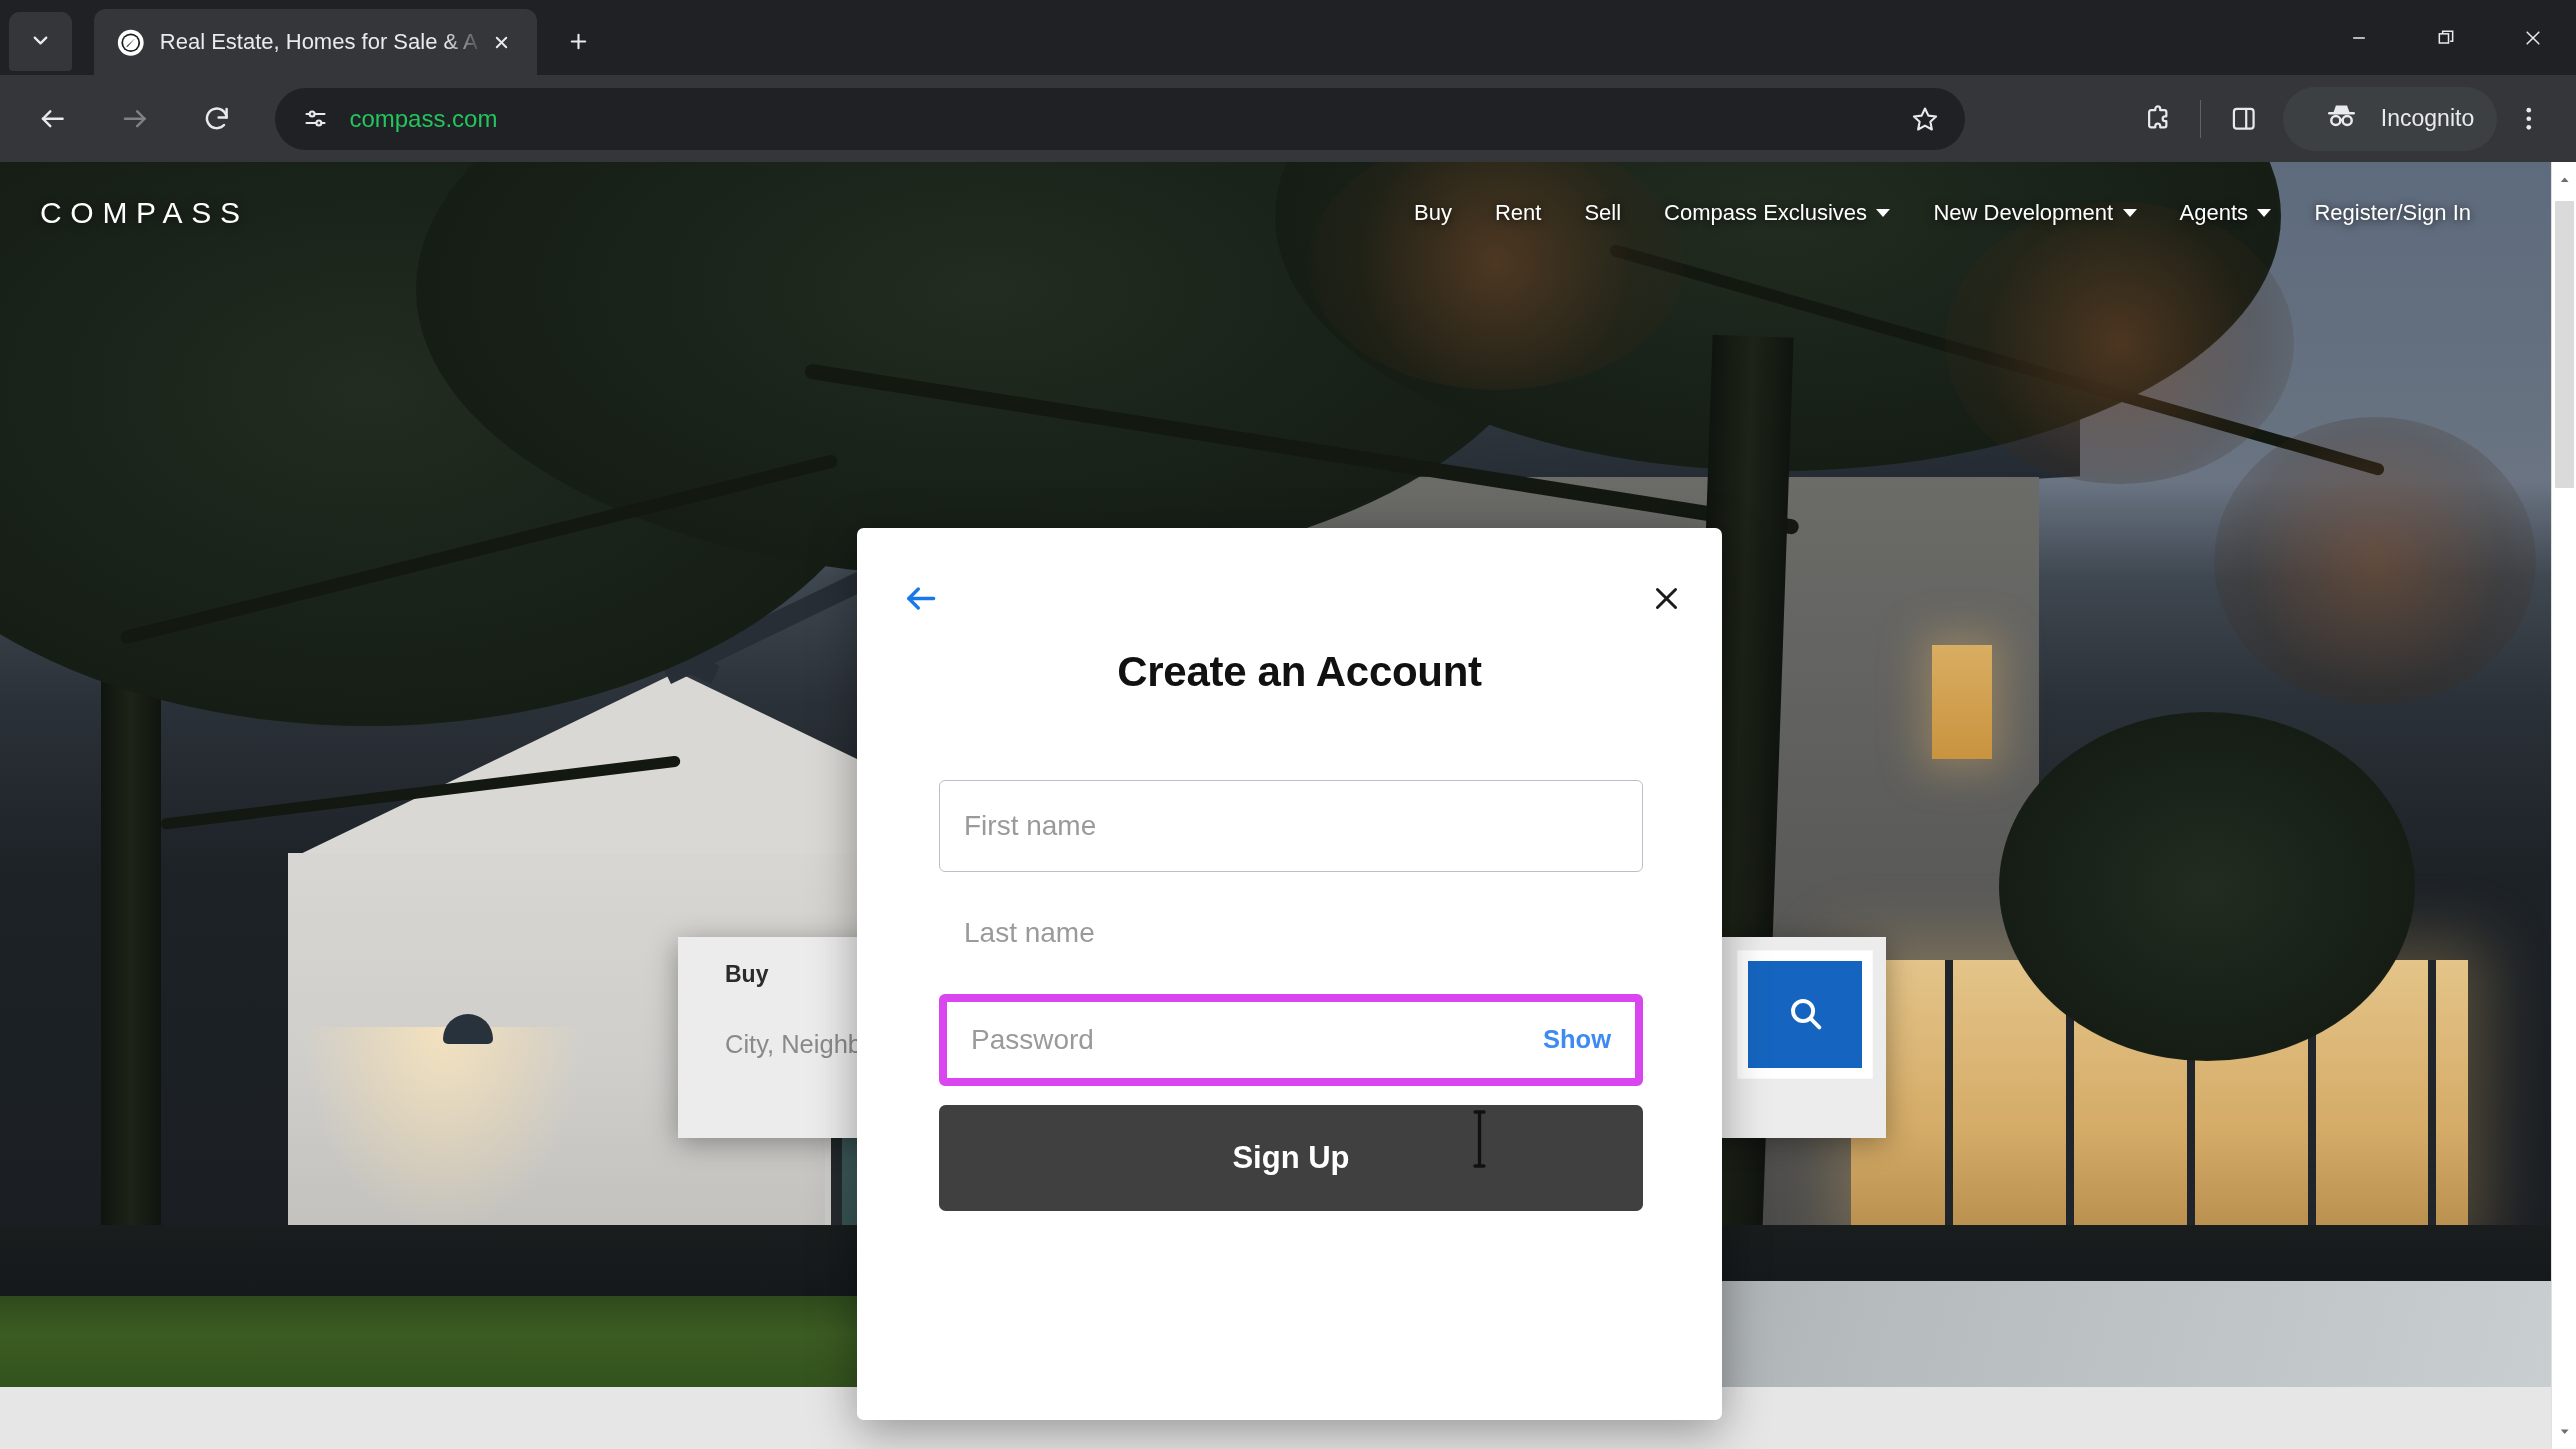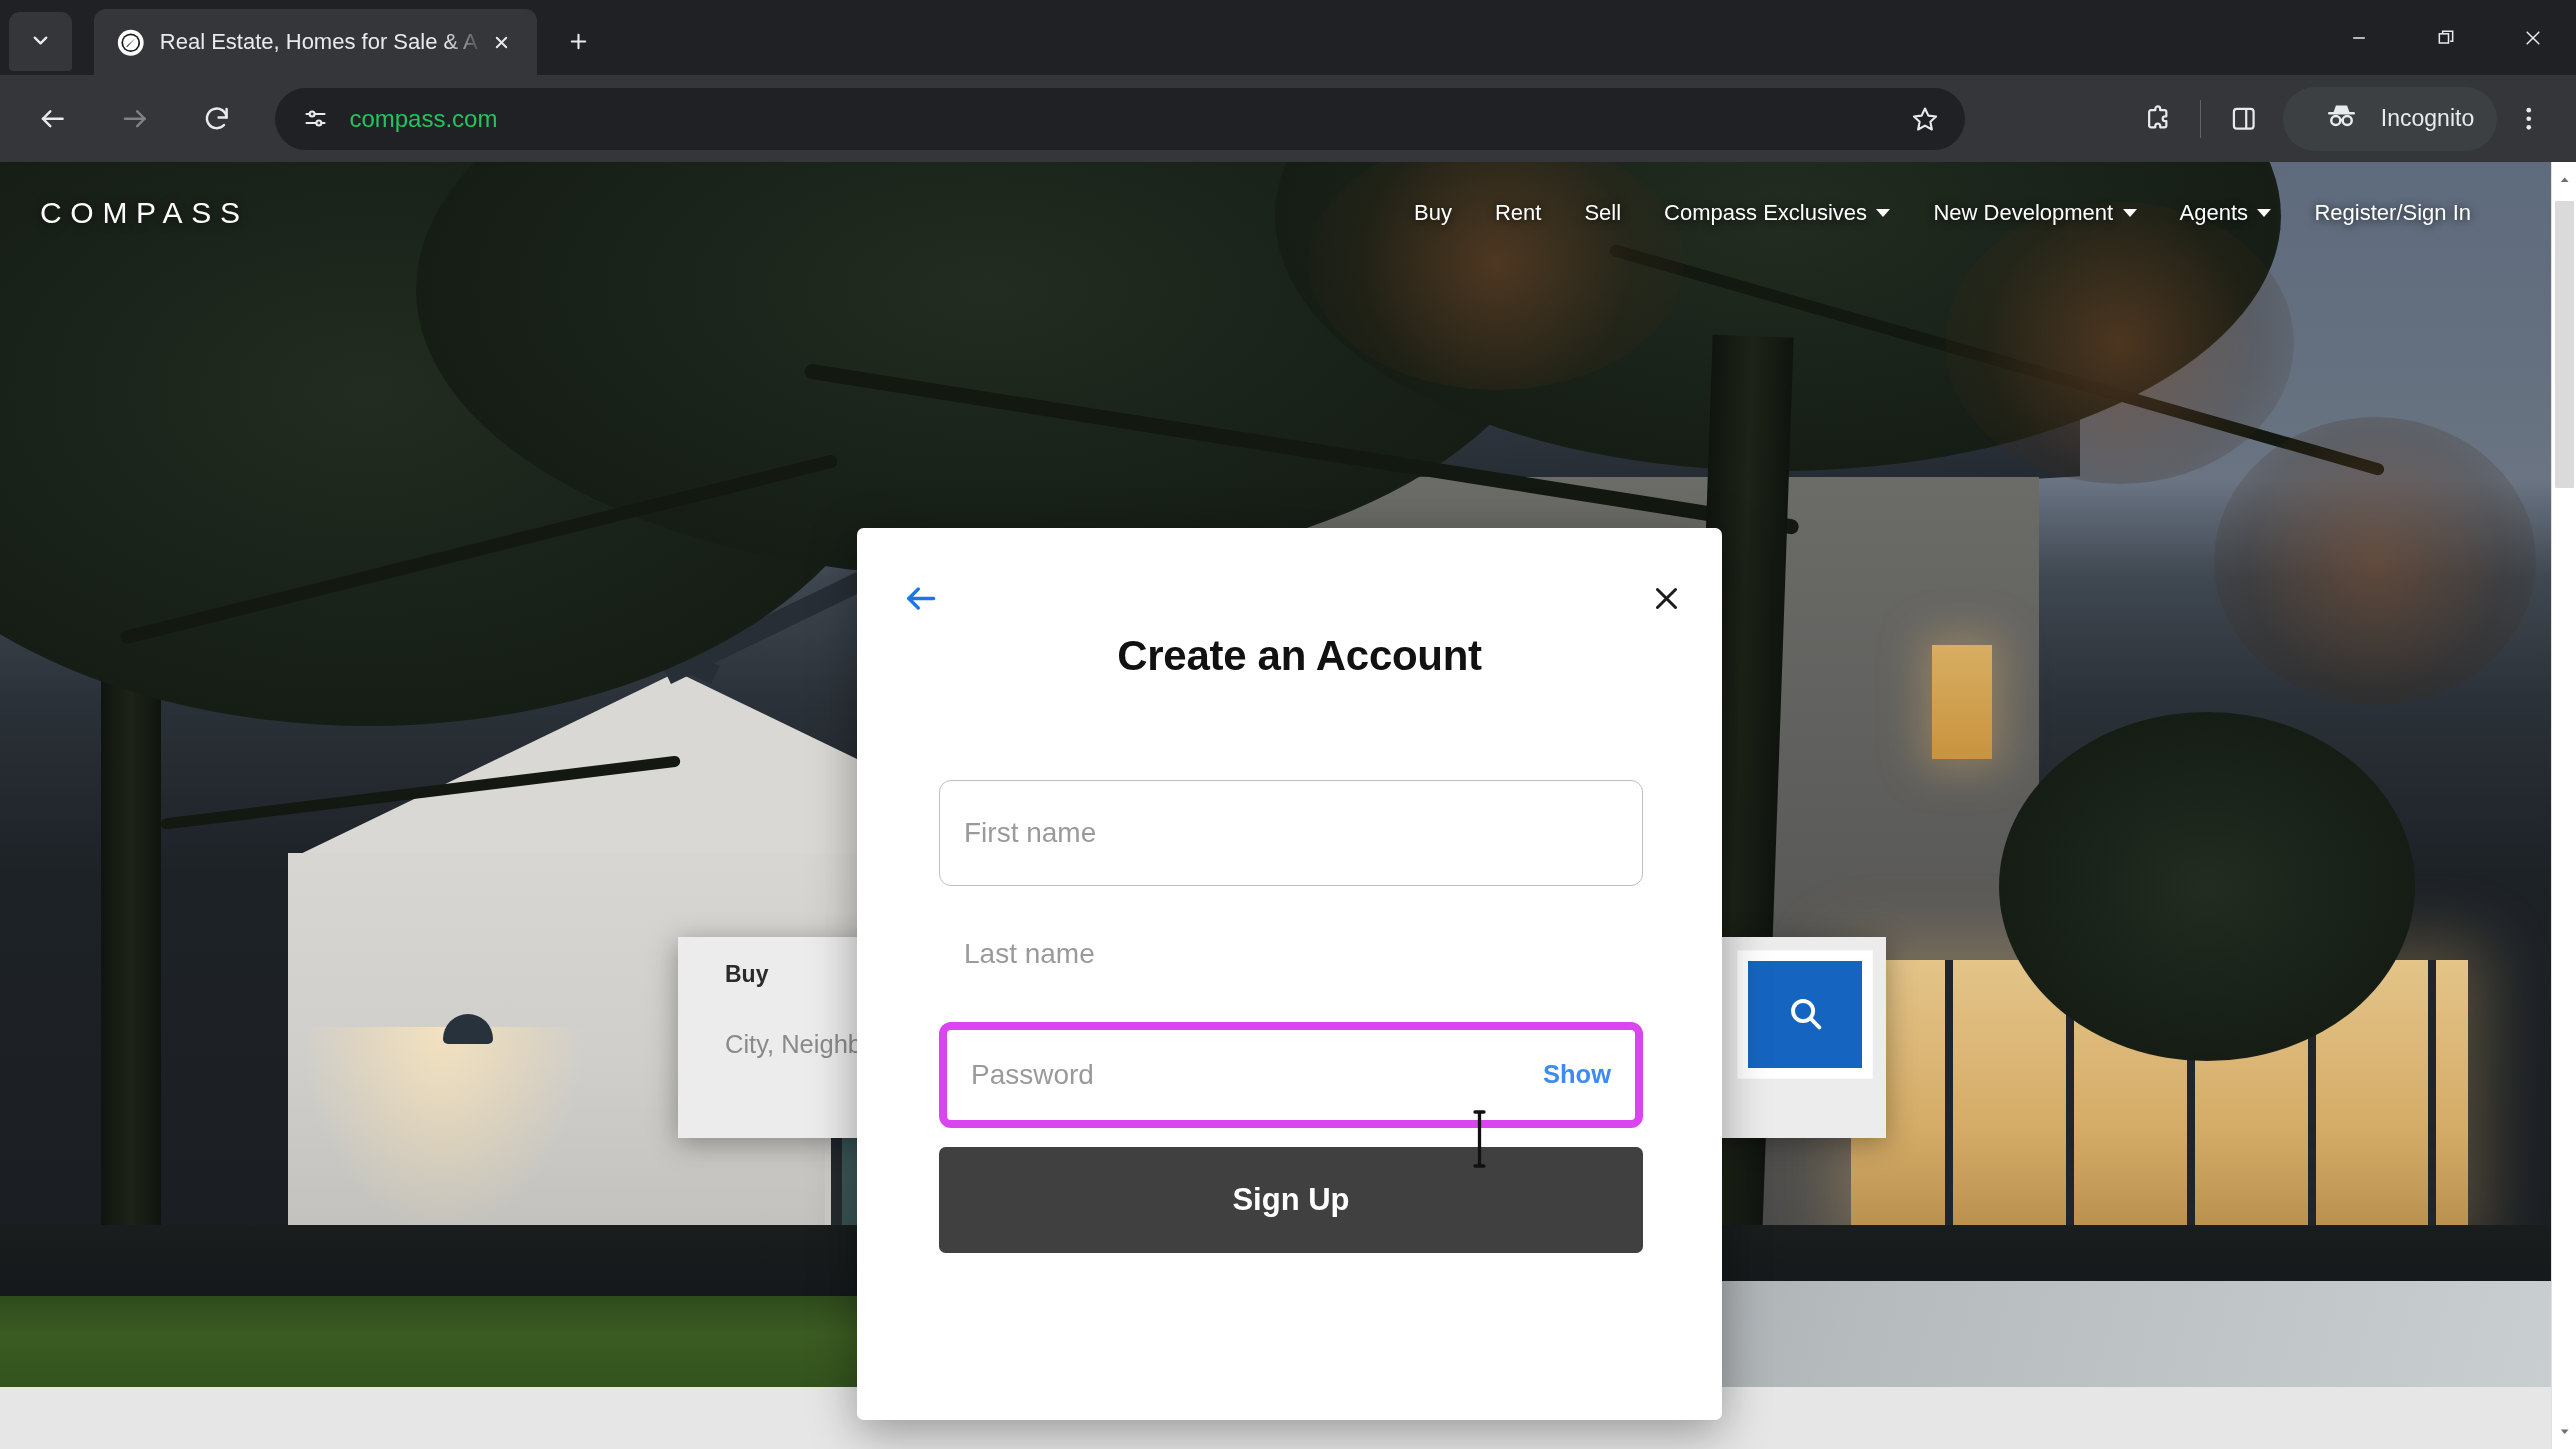--- a/index.html
+++ b/index.html
@@ -256,29 +256,29 @@
     position: absolute; left: 40px; top: 47px; width: 47px; height: 47px;
     display: flex; align-items: center; justify-content: center;
   }
   .modal-back svg { width: 35px; height: 35px; }
   .modal-close {
     position: absolute; right: 32px; top: 48px; width: 47px; height: 47px;
     display: flex; align-items: center; justify-content: center;
   }
   .modal-close svg { width: 31px; height: 31px; }
   .modal-title {
-    position: absolute; left: 0; top: 104px; width: 865px;
+    position: absolute; left: 0; top: 120px; width: 865px;
     text-align: center; font-size: 42px; font-weight: bold; color: #111111;
     letter-spacing: -0.3px;
     padding-left: 20px;
   }
 
   .form { position: absolute; left: 82px; top: 252px; width: 704px; }
   .field {
-    height: 106px; border: 1.3px solid #b9c0c9; border-radius: 12px;
+    height: 92px; border: 1.3px solid #b9c0c9; border-radius: 6px;
     display: flex; align-items: center; padding: 0 24px; margin-bottom: 14.8px;
     background: #ffffff;
   }
   .field.bare { border-color: transparent; align-items: center; }
   .field.focused { border: 8px solid #d946ef; }
   .field-ph { font-size: 28px; color: #9a9a9a; flex: 1 1 auto; }
   .field-action { font-size: 25.5px; color: #3d8bf2; font-weight: bold; padding-left: 16px; }
 
   .signup {
     margin-top: 19px; height: 106px; width: 704px;

